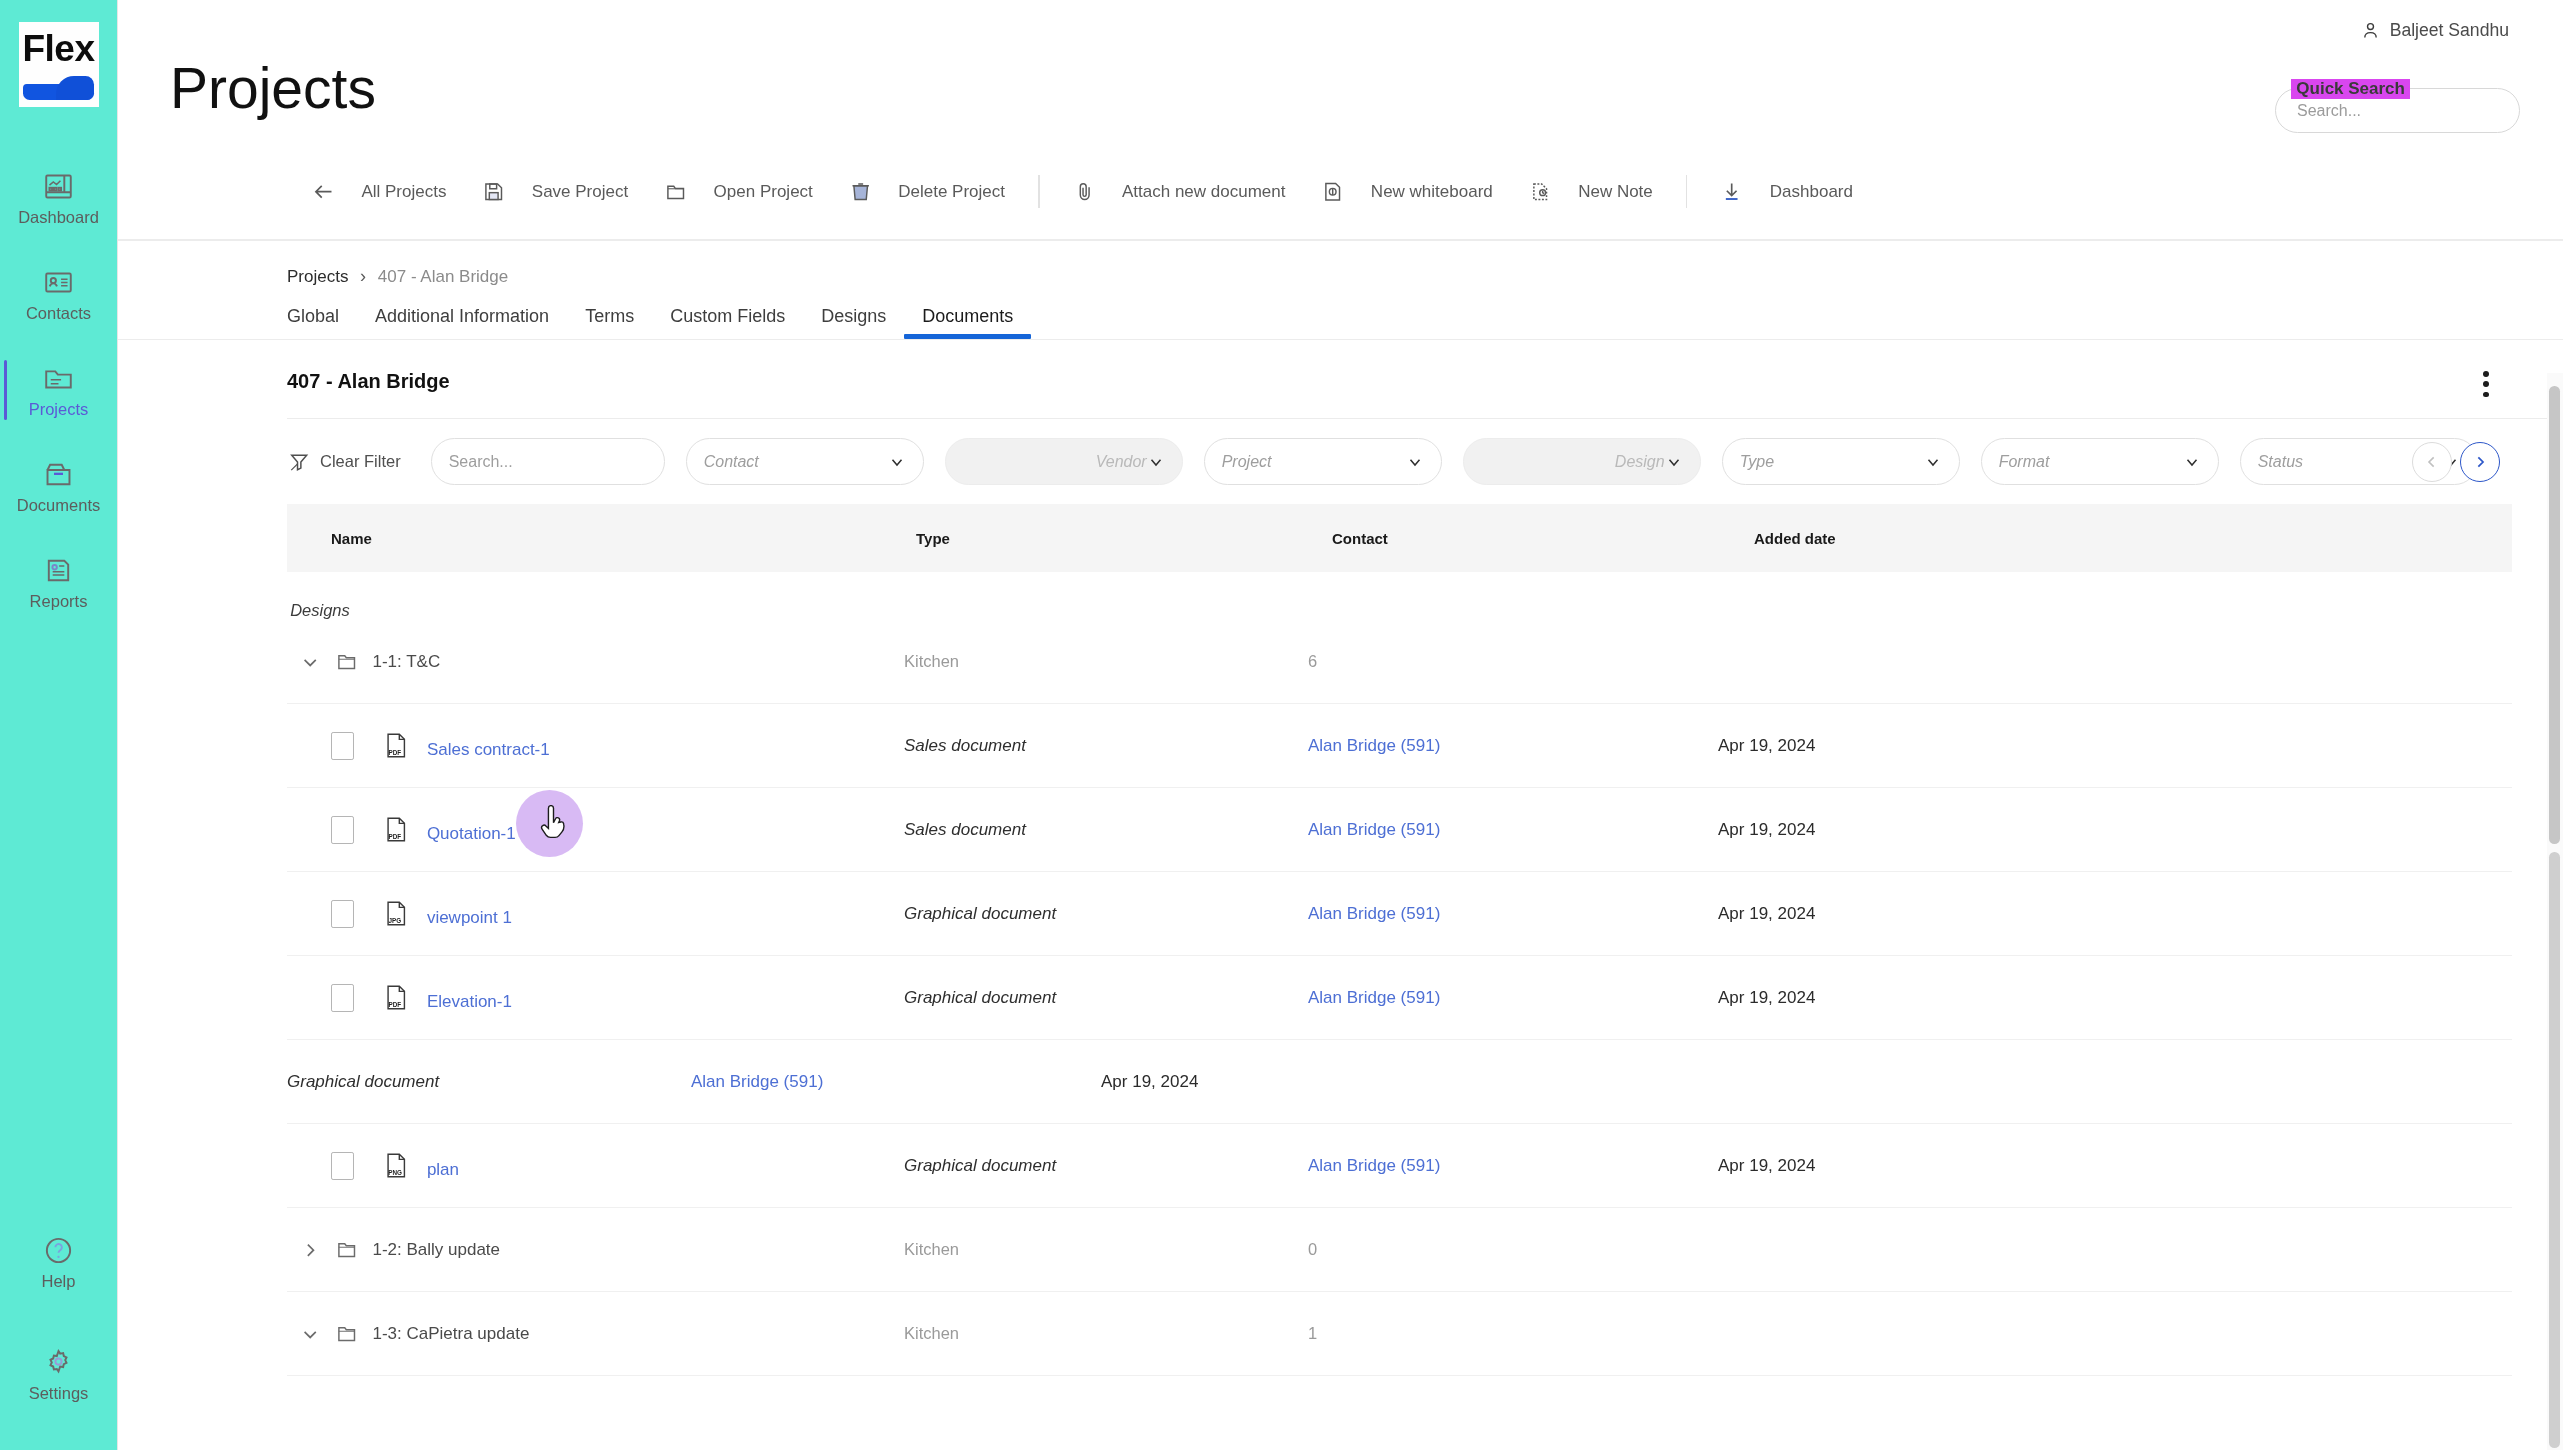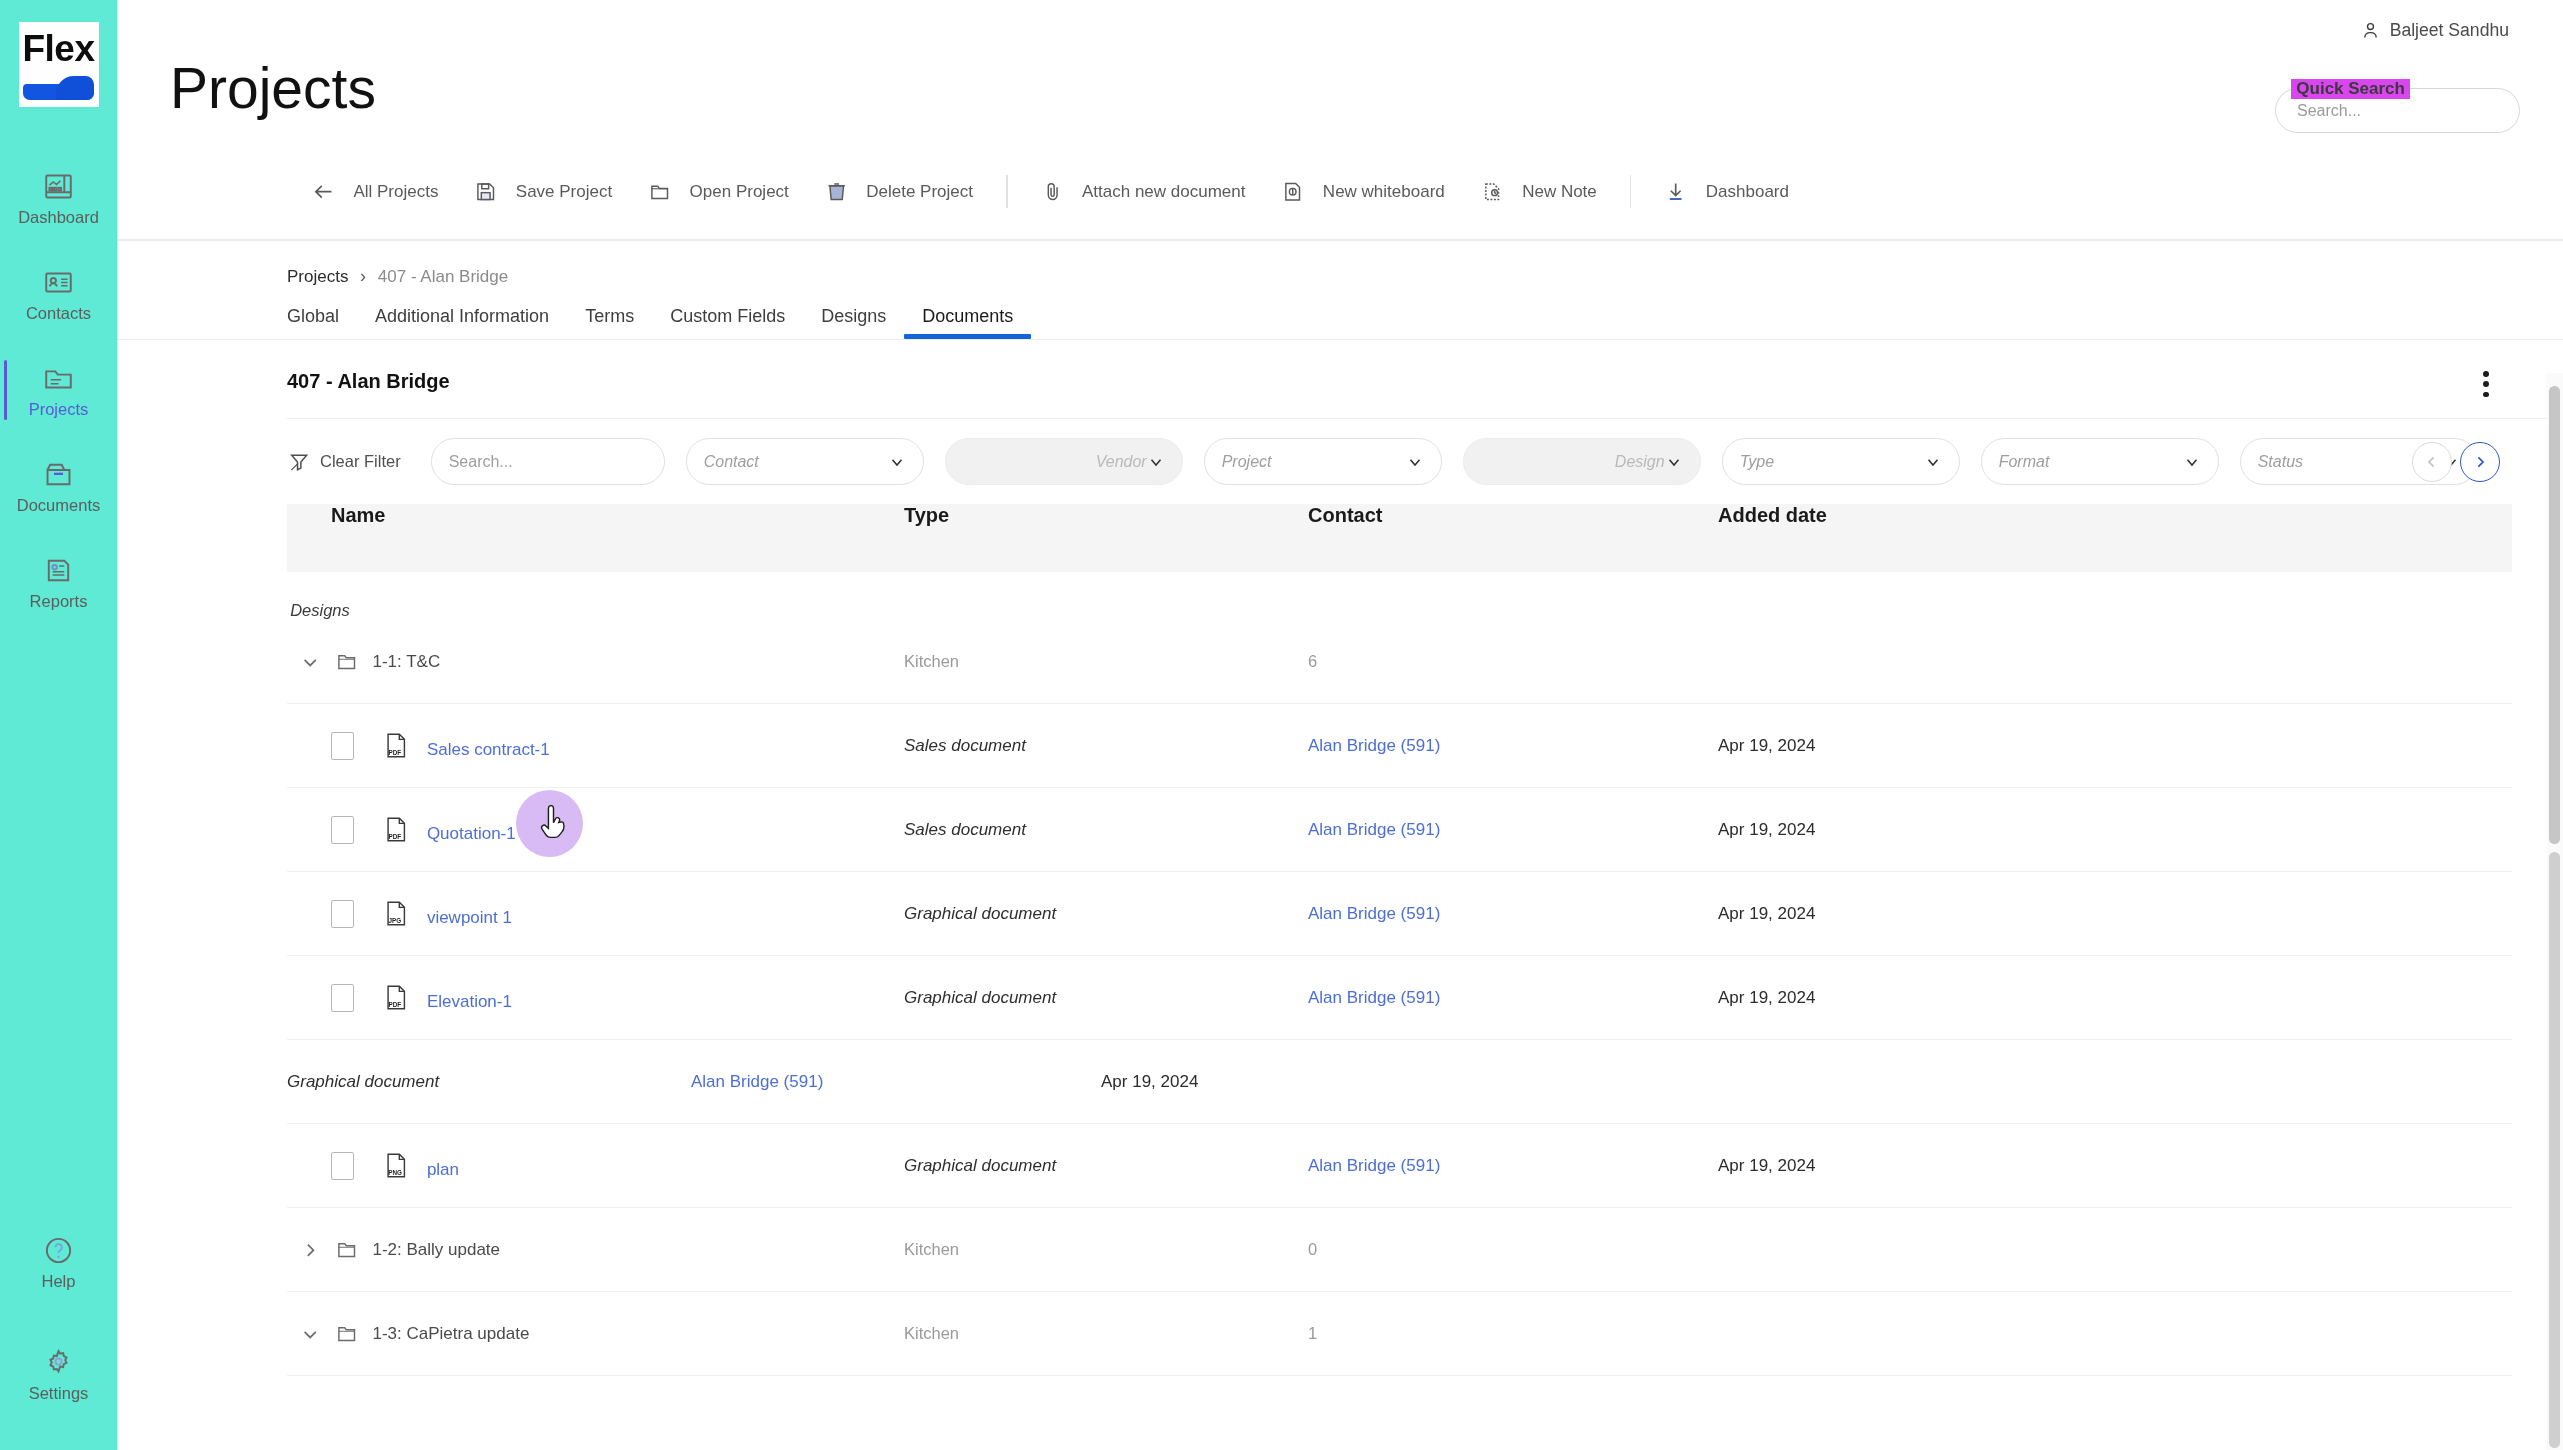--- a/index.html
+++ b/index.html
@@ -78,21 +78,21 @@
   .quick-search .qs-ph {
     position: absolute; left: 21px; top: 12.8px; font-size: 16px; color: #9b9b9b;
   }
 
   
   .toolbar {
     position: relative; height: 63px;
     display: flex; align-items: center; padding-left: 176px; gap: 0;
   }
   .tb-btn {
-    display: flex; align-items: center; gap: 18px; cursor: pointer;
+    display: flex; align-items: center; gap: 26px; cursor: pointer;
     padding: 0 18px; height: 63px; color: #5a5a5a; font-size: 17px; white-space: nowrap;
   }
   .tb-btn .ic { width: 23.4px; height: 23.4px; flex: 0 0 23.4px; }
   .tb-sep { width: 1.6px; height: 33px; background: #e2e2e2; margin: 0 15px; flex:0 0 1.6px;}
 
   .hr-full { height: 1.6px; background: #ececec; width: 100%; margin-top: 16px; }
 
   
   .crumbs {
     display: flex; align-items: center; gap: 11.7px;
@@ -143,22 +143,22 @@
   .pager { position: absolute; right: 63px; display: flex; align-items: center; gap: 8.5px; }
   .pg-btn {
     width: 40px; height: 40px; border-radius: 50%; border: 1.1px solid #dcdcdc; background: #fff;
     display: flex; align-items: center; justify-content: center; cursor: pointer;
   }
   .pg-btn.on { border-color: #2d57c9; }
 
   
   .tbl { margin-left: 169px; width: calc(100% - 169px - 51px); }
   .thead {
-    background: #f5f5f5; height: 68px; display: flex; align-items: flex-start;
-    font-size: 20px; font-weight: bold; color: #1a1a1a;
+    background: #f5f5f5; height: 68px; display: flex; align-items: center;
+    font-size: 15px; font-weight: bold; color: #1a1a1a; gap: 12px;
   }
   .c-name { width: 617px; padding-left: 44px; }
   .c-type { width: 404px; }
   .c-contact { width: 410px; }
   .c-date { width: 373px; }
 
   .group-label { font-size: 16.5px; color: #3b3b3b; font-style: italic; padding: 29px 0 0 3.2px; }
 
   .row { display: flex; align-items: center; height: 84px; border-bottom: 1.6px solid #f0f0f0; }
   .row.folder { color: #8c8c8c; font-size: 17px; border-bottom: 1.6px solid #f0f0f0; }

